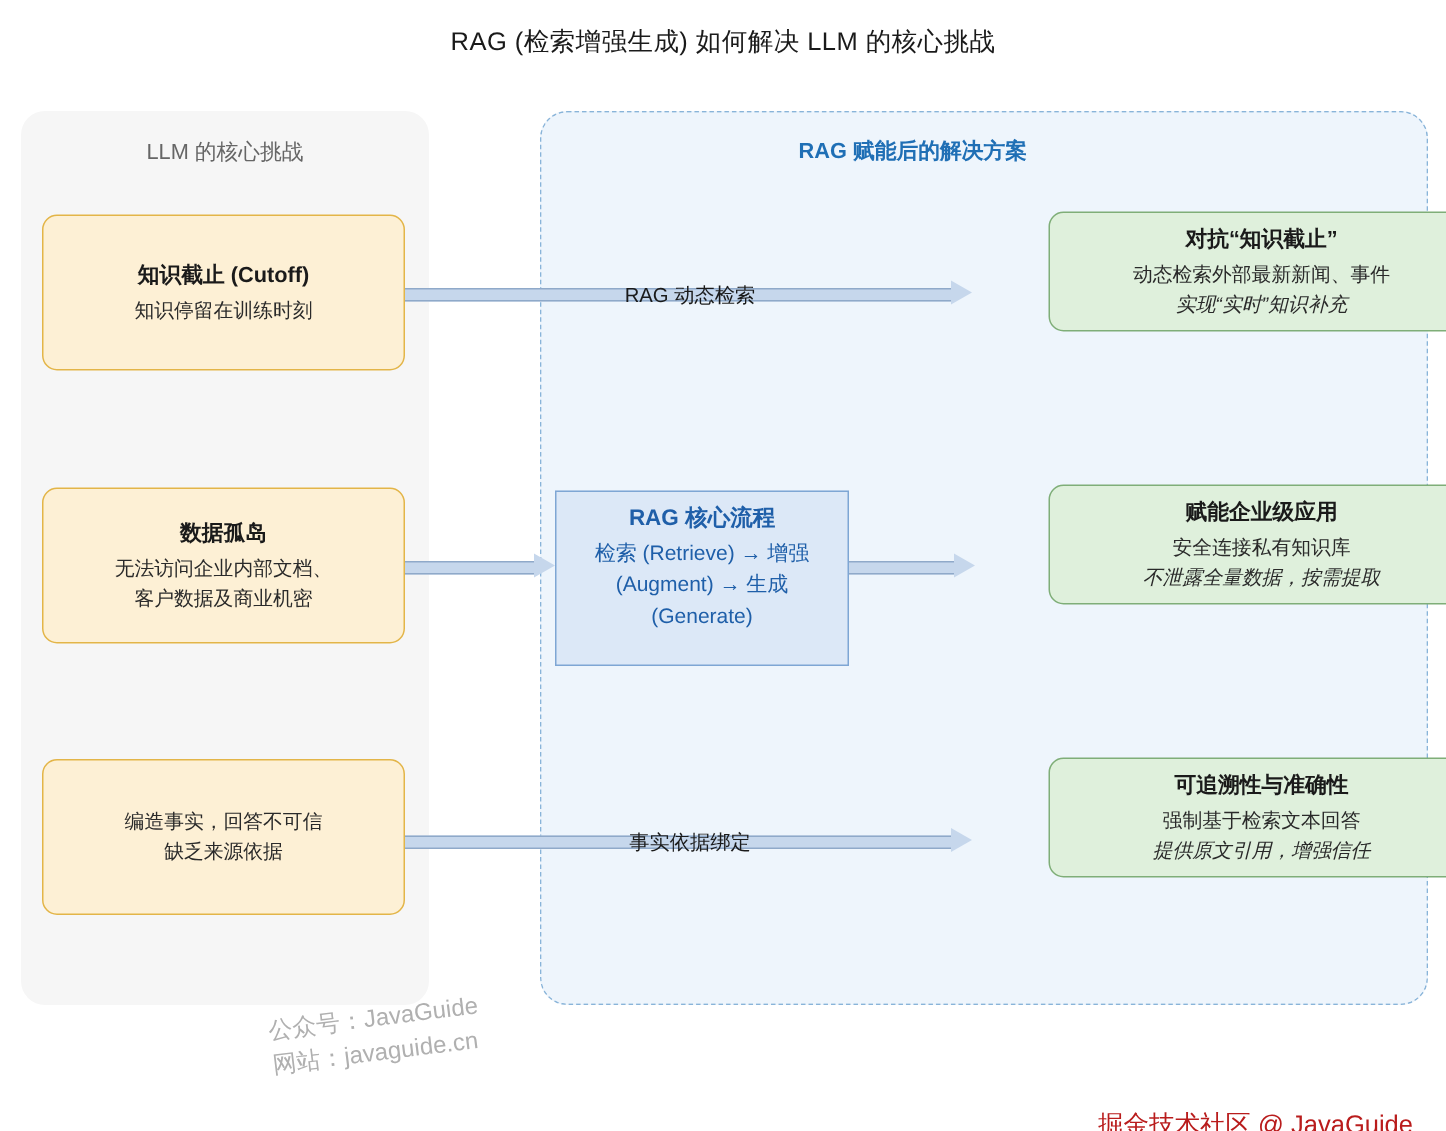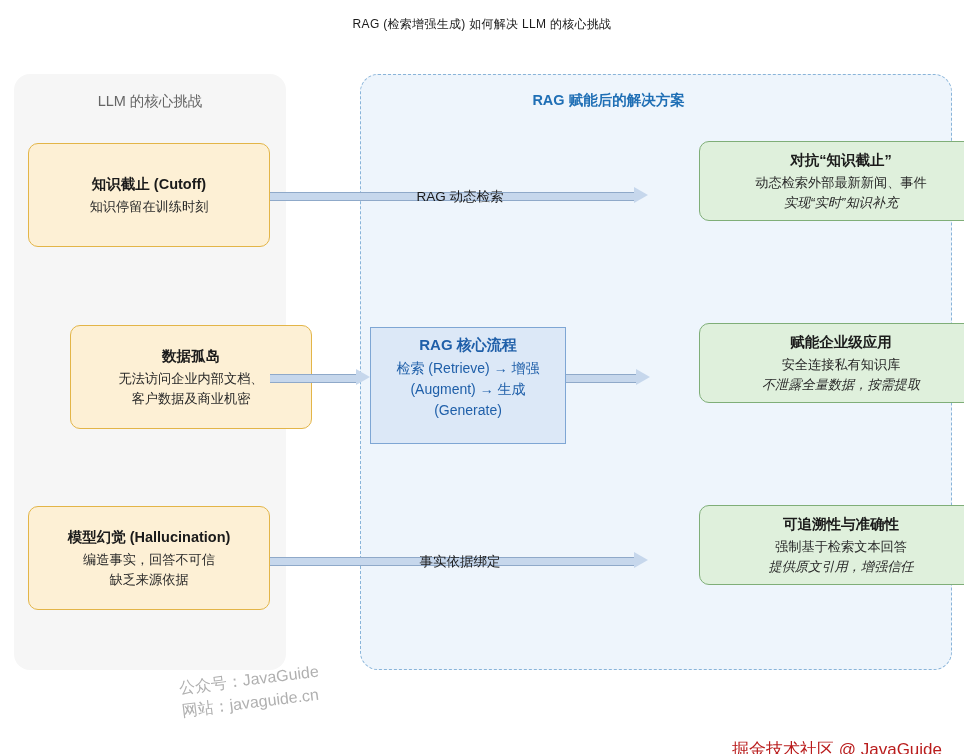--- a/index.html
+++ b/index.html
@@ -19,21 +19,21 @@
     position: relative;
     width: 964px;
     height: 754px;
   }
   .title {
     position: absolute;
     top: 16px;
     left: 0;
     width: 964px;
     text-align: center;
-    font-size: 12px;
+    font-size: 17px;
     color: #1a1a1a;
     letter-spacing: 0.3px;
   }
 
   
   .panel-left {
     position: absolute;
     left: 14px;
     top: 74px;
     width: 272px;
@@ -110,21 +110,21 @@
     font-size: 13.2px;
     color: #2a2a2a;
     line-height: 1.5;
   }
   .box-line.italic {
     font-style: italic;
   }
 
   
   .row1 { top: 143px; }
-  .row2 { top: 325px; margin-left: 42px; }
+  .row2 { top: 325px; }
   .row3 { top: 506px; }
   .row1s { top: 141px; }
   .row2s { top: 323px; }
   .row3s { top: 505px; justify-content: center; }
 
   
   .core-process {
     position: absolute;
     left: 370px;
     top: 327px;
@@ -218,21 +218,20 @@
     <div class="box-line">知识停留在训练时刻</div>
   </div>
 
   <div class="box box-challenge row2">
     <div class="box-title">数据孤岛</div>
     <div class="box-line">无法访问企业内部文档、</div>
     <div class="box-line">客户数据及商业机密</div>
   </div>
 
   <div class="box box-challenge row3">
-    <div class="box-title">模型幻觉 (Hallucination)</div>
     <div class="box-line">编造事实，回答不可信</div>
     <div class="box-line">缺乏来源依据</div>
   </div>
 
   <div class="box box-solution row1s">
     <div class="box-title">对抗“知识截止”</div>
     <div class="box-line">动态检索外部最新新闻、事件</div>
     <div class="box-line italic">实现“实时”知识补充</div>
   </div>
 

